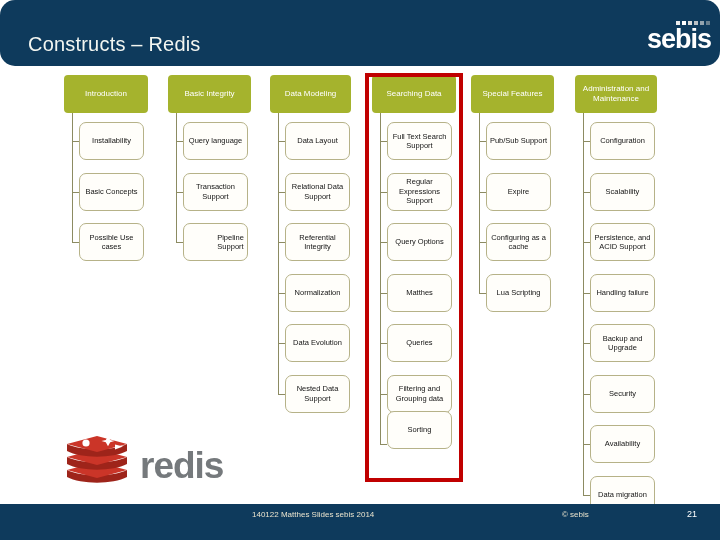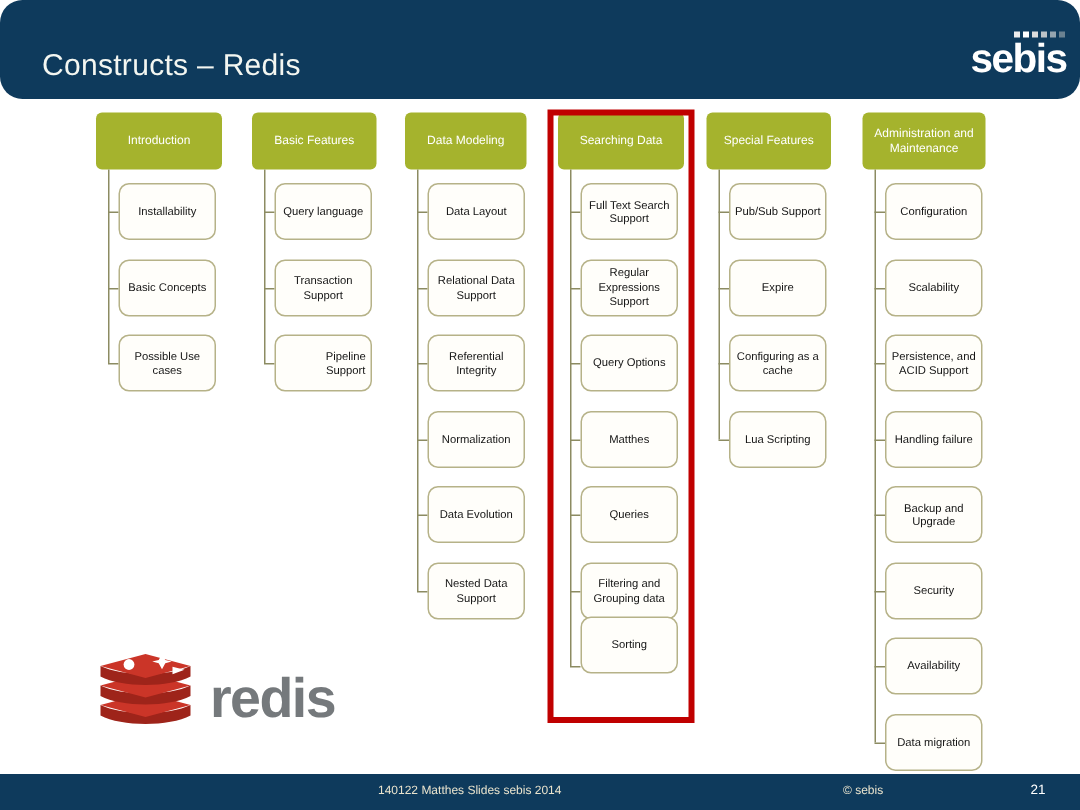--- a/index.html
+++ b/index.html
@@ -27,21 +27,21 @@
       padding:1px 2px;box-sizing:border-box;color:#141414;}
   .vline{position:absolute;left:8px;width:1px;background:var(--connector);}
   .stub{position:absolute;left:8px;width:7px;height:1px;background:var(--connector);}
   .hl{position:absolute;border:4px solid var(--red);box-sizing:border-box;z-index:4;pointer-events:none;}
 
   
   .redis-logo{position:absolute;left:64px;top:436px;display:flex;align-items:center;gap:10px;}
   .redis-text{font-size:37px;font-weight:bold;color:#75797c;letter-spacing:-1px;line-height:1;}
 
   
-  .footer{position:absolute;left:0;bottom:0;width:720px;height:24px;background:var(--navy);}
+  .footer{position:absolute;left:0;bottom:0;width:720px;height:36px;background:var(--navy);}
   .f-left{position:absolute;left:252px;top:6px;font-size:8px;color:#e9e3cd;}
   .f-copy{position:absolute;left:562px;top:6px;font-size:8px;color:#e9e3cd;}
   .f-page{position:absolute;right:23px;top:5px;font-size:9px;color:#fff;}
 </style>
 </head>
 <body>
 
 <div class="slide">
 
   <div class="topbar">
@@ -64,21 +64,21 @@
         <div class="col-header">Introduction</div>
         <div class="vline" style="top: 38px; height: 129px;"></div>
         <div class="stub" style="top: 66px;"></div>
         <div class="node" style="top: 47px;">Installability</div>
         <div class="stub" style="top: 116.5px;"></div>
         <div class="node" style="top: 97.5px;">Basic Concepts</div>
         <div class="stub" style="top: 167px;"></div>
         <div class="node" style="top: 148px;">Possible Use cases</div>
       </div>
       <div class="column" style="left: 168px; top: 75px; width: 83px;">
-        <div class="col-header">Basic Features</div>
+        <div class="col-header">Basic Integrity</div>
         <div class="vline" style="top: 38px; height: 129px;"></div>
         <div class="stub" style="top: 66px;"></div>
         <div class="node" style="top: 47px;">Query language</div>
         <div class="stub" style="top: 116.5px;"></div>
         <div class="node" style="top: 97.5px;">Transaction Support</div>
         <div class="stub" style="top: 167px;"></div>
         <div class="node" style="top: 148px; padding-left: 32px;">Pipeline Support</div>
       </div>
       <div class="column" style="left: 270px; top: 75px; width: 81px;">
         <div class="col-header">Data Modeling</div>

